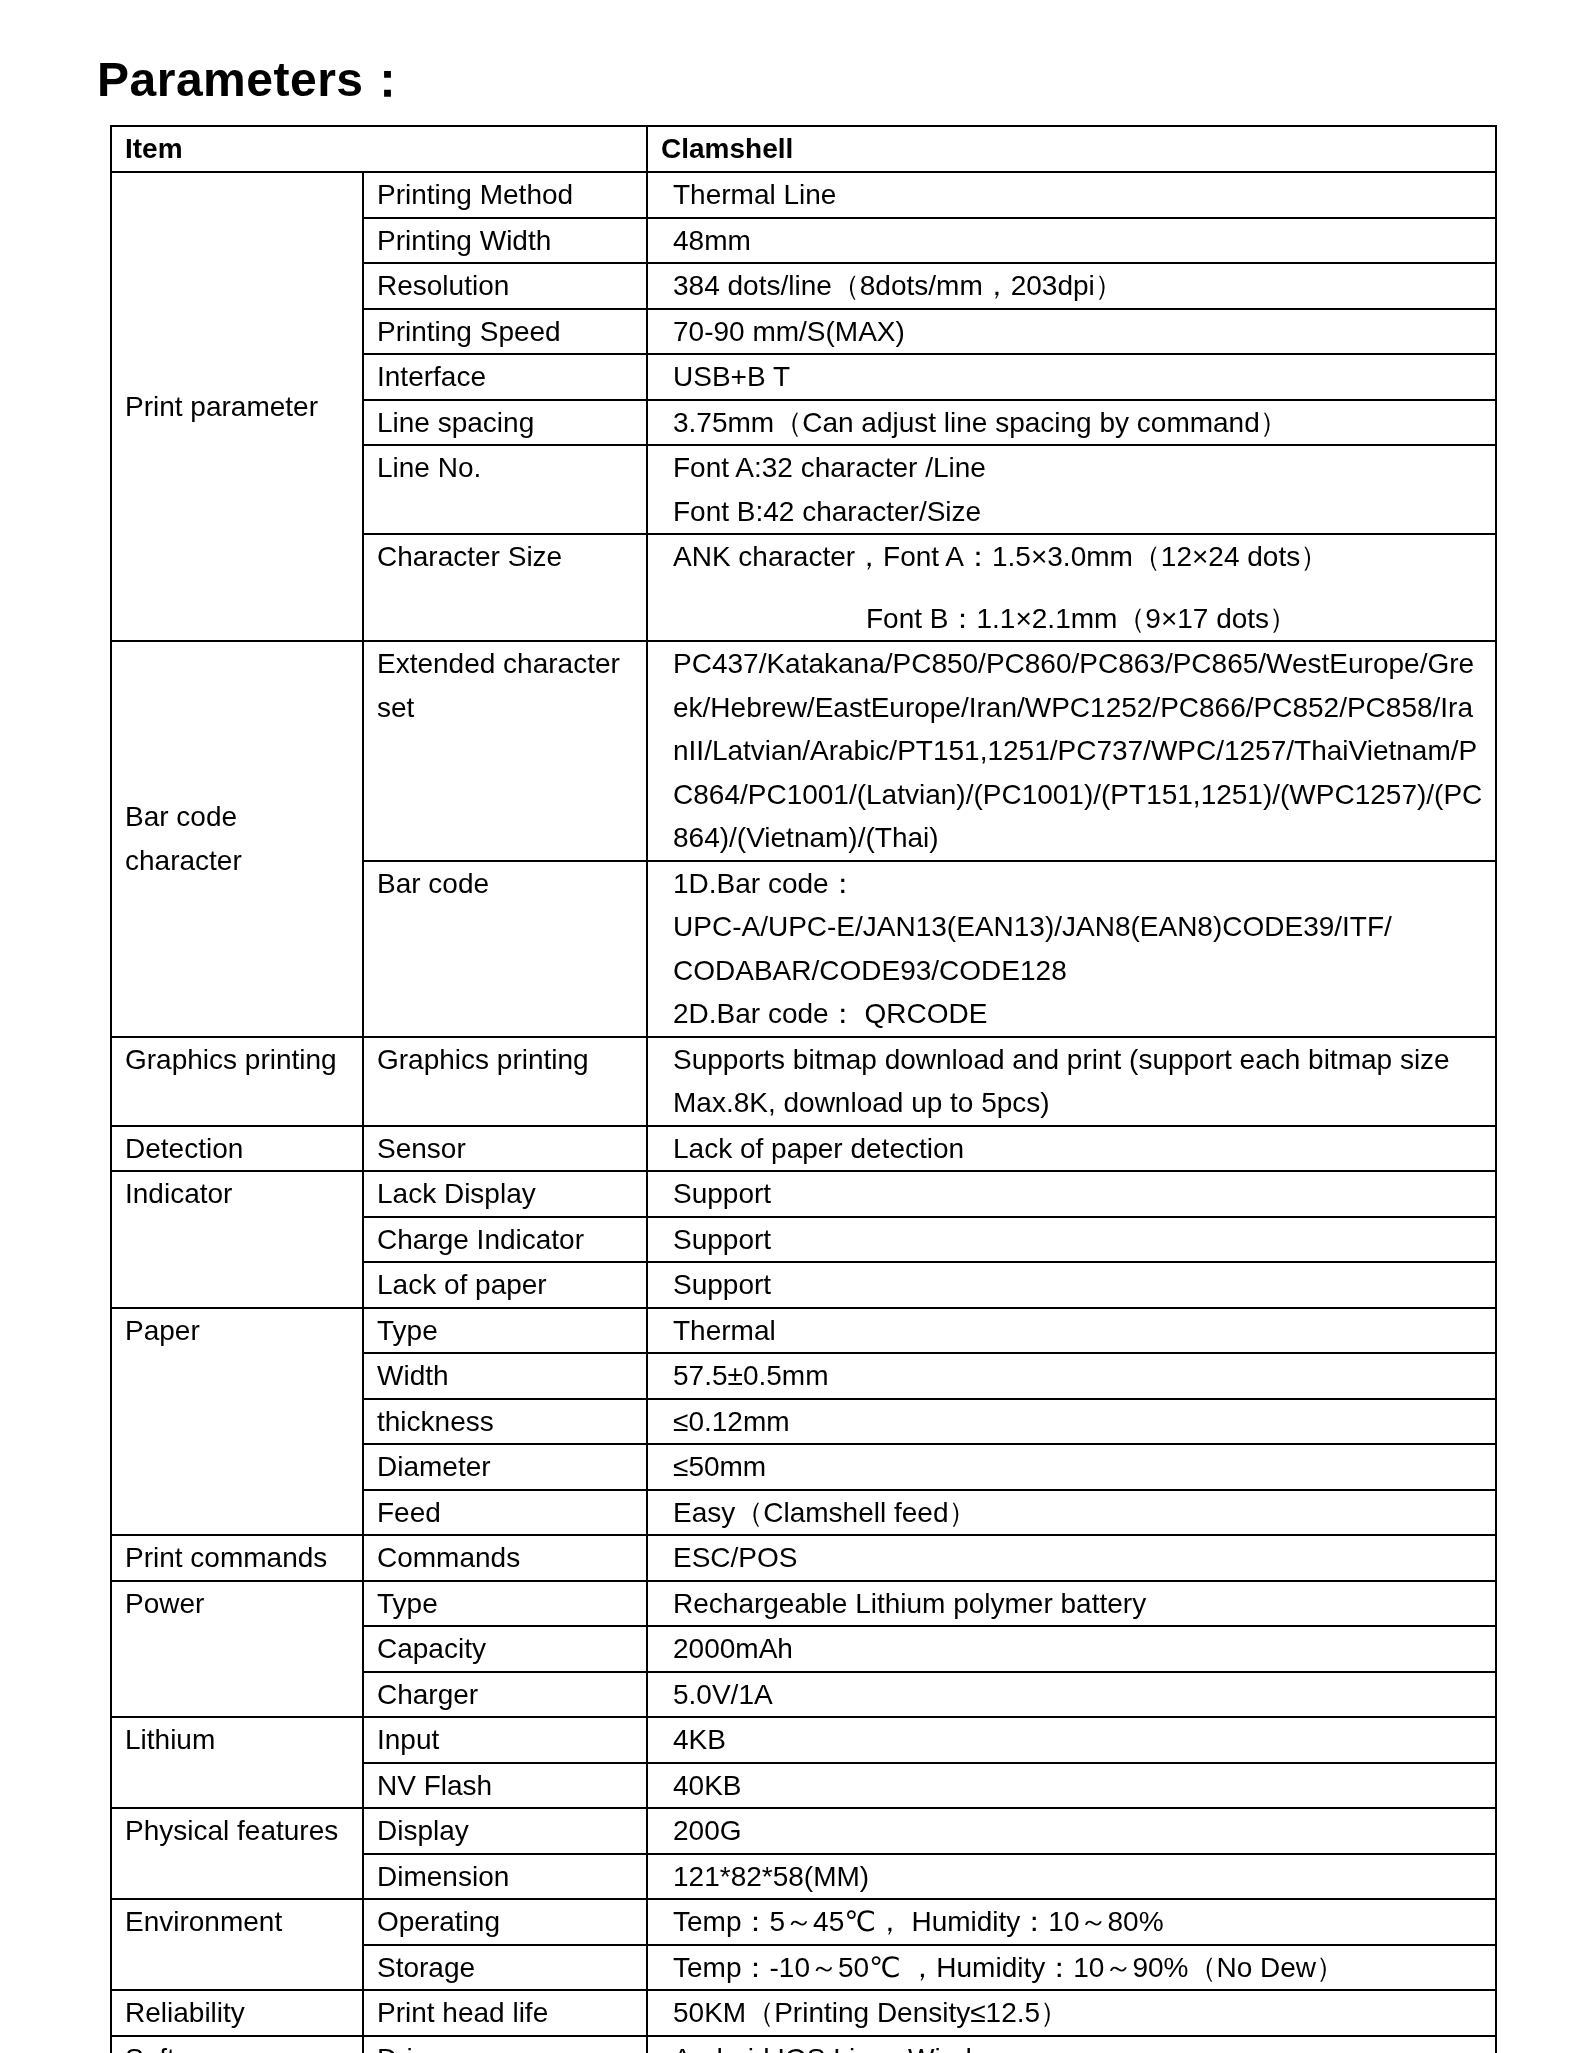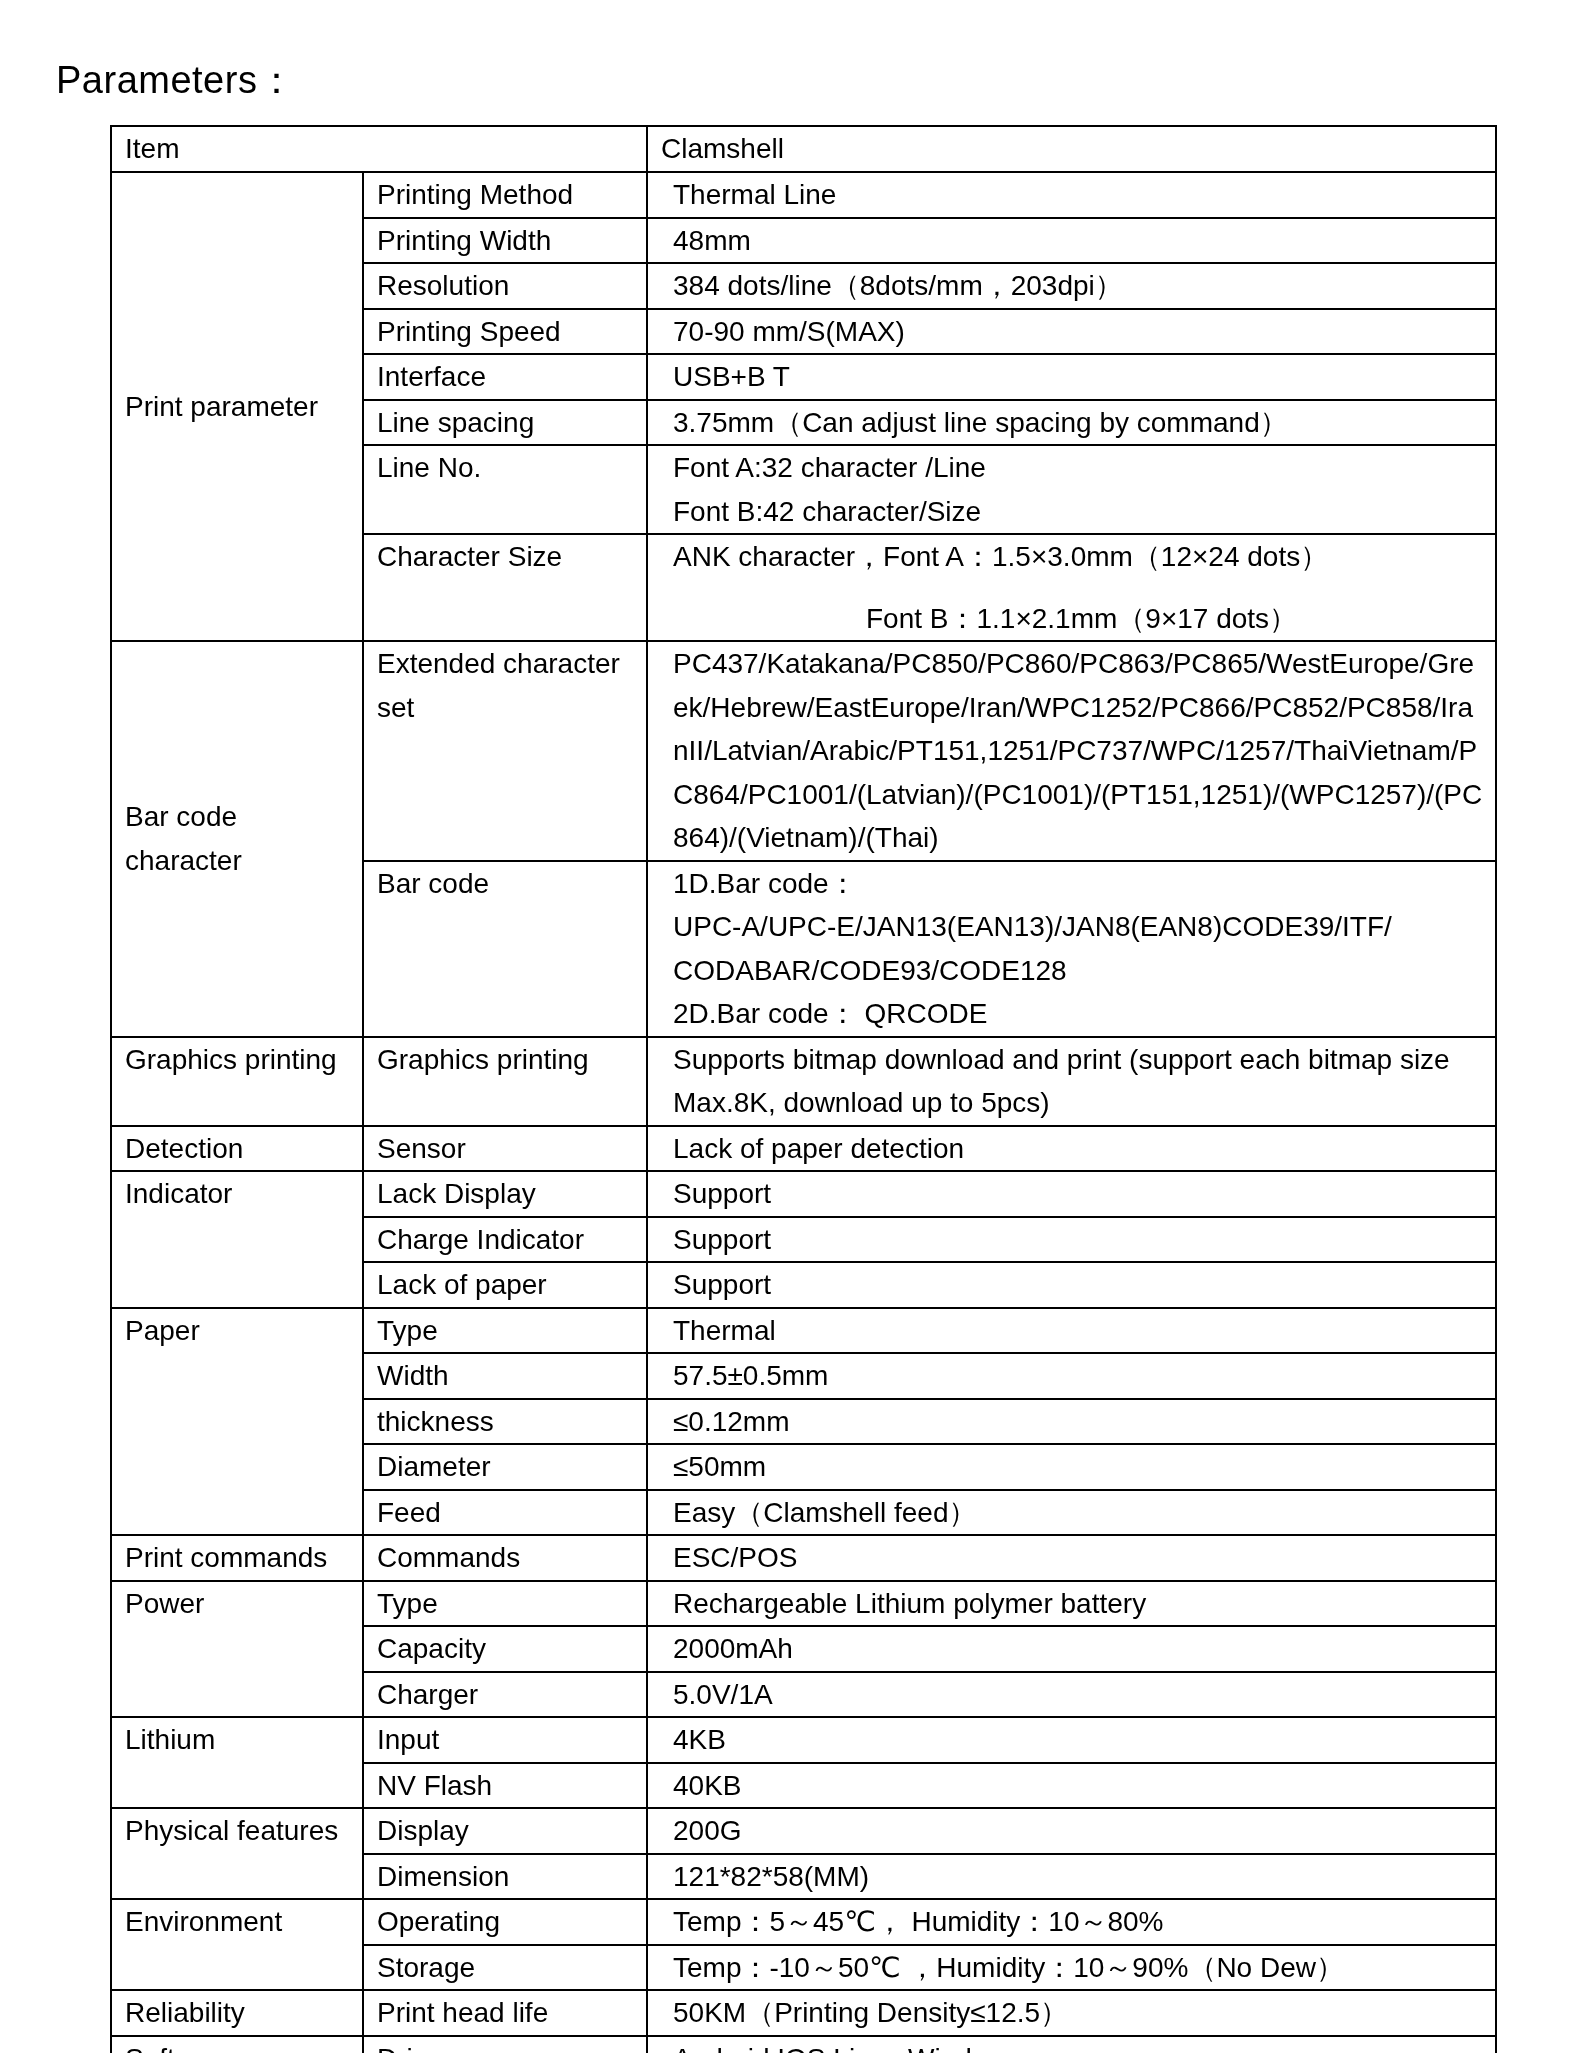--- a/index.html
+++ b/index.html
@@ -4,43 +4,43 @@
 <style>
   html,body{margin:0;padding:0;}
   body{
     width:1587px;height:2053px;
     background:#ffffff;color:#000000;
     font-family:"Liberation Sans","DejaVu Sans",sans-serif;
     -webkit-font-smoothing:antialiased;
     overflow:hidden;
   }
   .doc-title{
-    margin:58px 0 0 56px;
-    font-size:38px;font-weight:normal;line-height:44px;
+    margin:58px 0 0 97px;
+    font-size:48px;font-weight:bold;line-height:44px;
     letter-spacing:0.5px;
   }
   table.params{
     margin:23px 0 0 110px;
     width:1385px;
     border-collapse:collapse;
     table-layout:fixed;
     font-size:28px;
   }
   col.c1{width:252px;}
   col.c2{width:284px;}
   col.c3{width:849px;}
   th,td{
     border:2px solid #000000;
     vertical-align:top;
     padding:0 10px 0 13px;
     font-weight:normal;
     text-align:left;
   }
   th{
-    font-weight:normal;
+    font-weight:bold;
     height:44px;line-height:44px;
     white-space:nowrap;
   }
   td{line-height:43.5px;}
   td.va-mid{vertical-align:middle;}
   .ln{line-height:43.5px;white-space:nowrap;margin-left:12px;}
   .ln.indent205{margin-left:205px;margin-top:18px;}
 </style>
 </head>
 <body>

